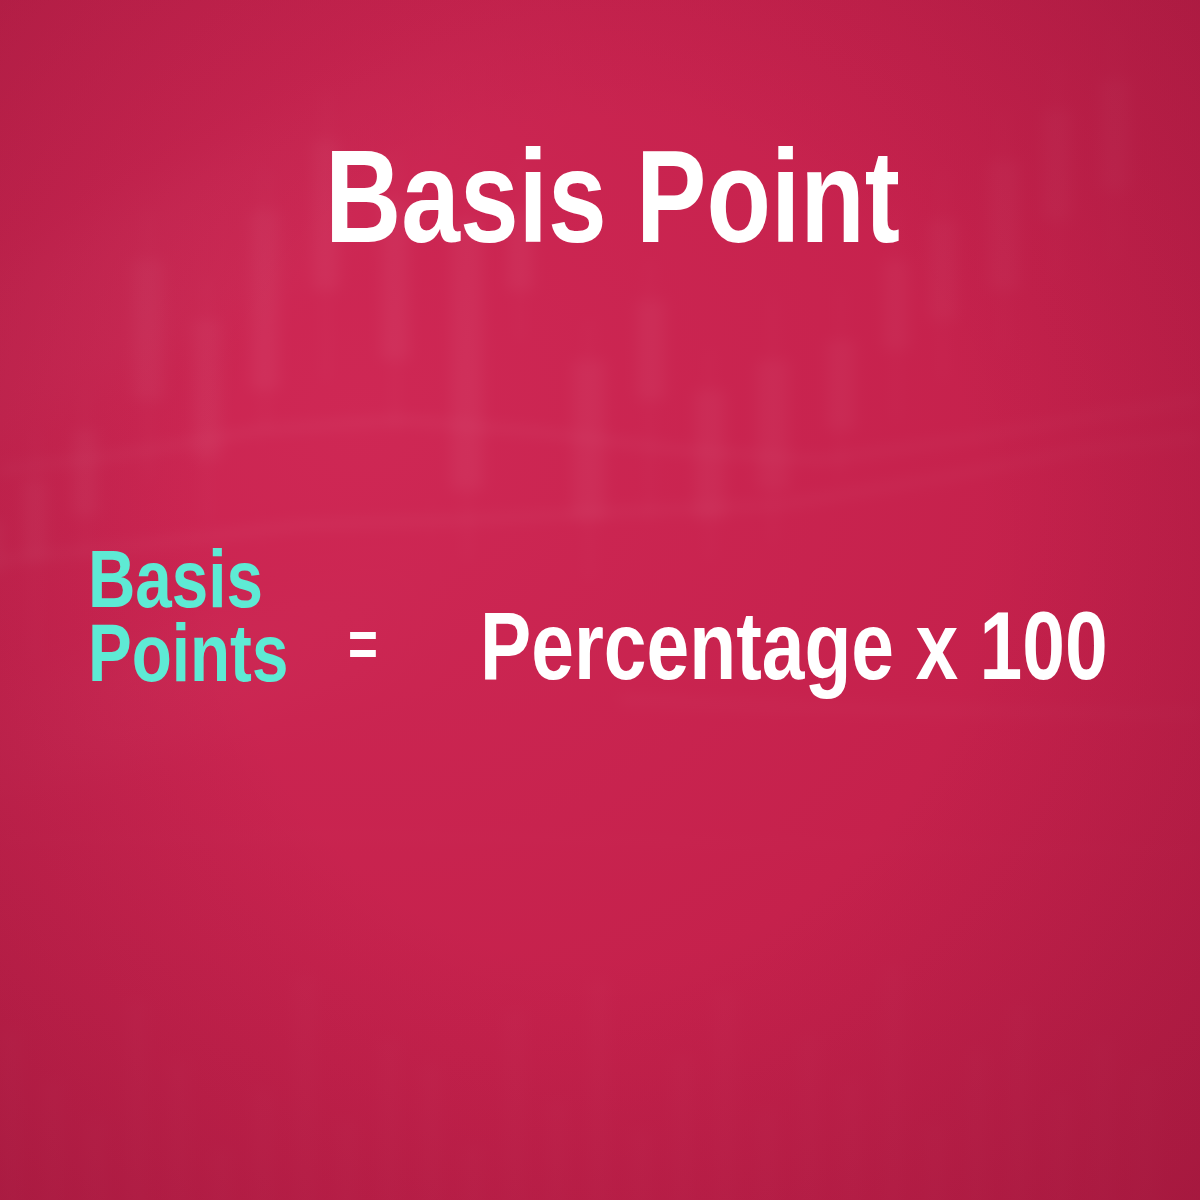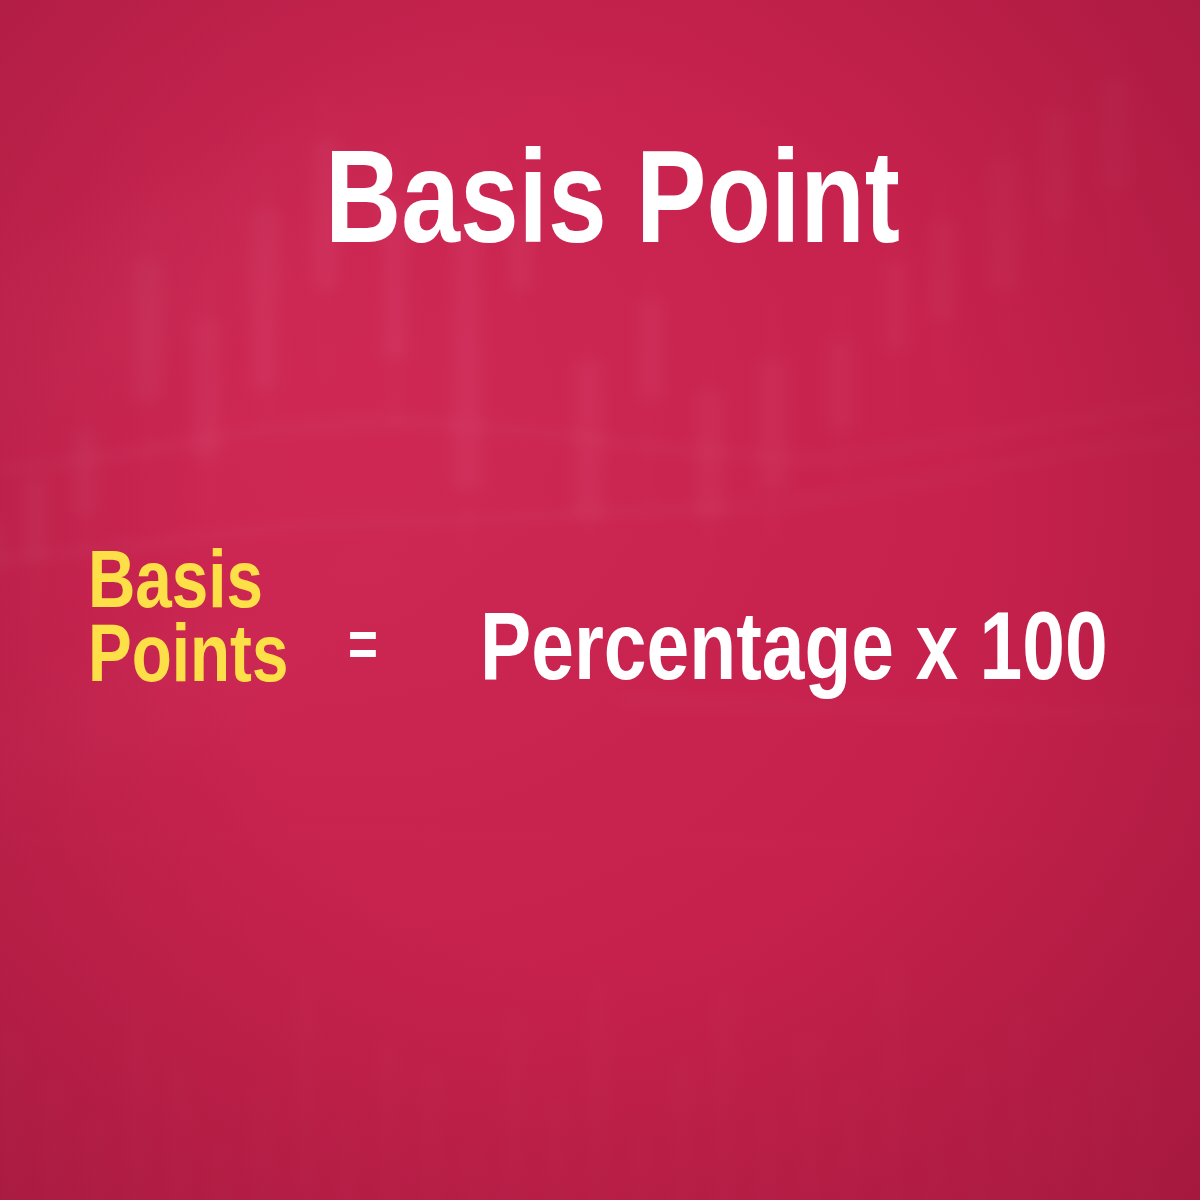--- a/index.html
+++ b/index.html
@@ -113,21 +113,21 @@
   .squeeze { display: inline-block; transform: scaleX(0.80); transform-origin: center; }
 
   #f1-lhs {
     position: absolute;
     left: 88px;
     top: 542px;
     width: 250px;
     font-size: 82px;
     line-height: 74px;
     font-weight: 700;
-    color: #fde047;
+    color: #5eead4;
     text-align: left;
   }
   #f1-eq {
     position: absolute;
     left: 348px;
     top: 612px;
     font-size: 64px;
     line-height: 64px;
     font-weight: 700;
     color: #fff;

